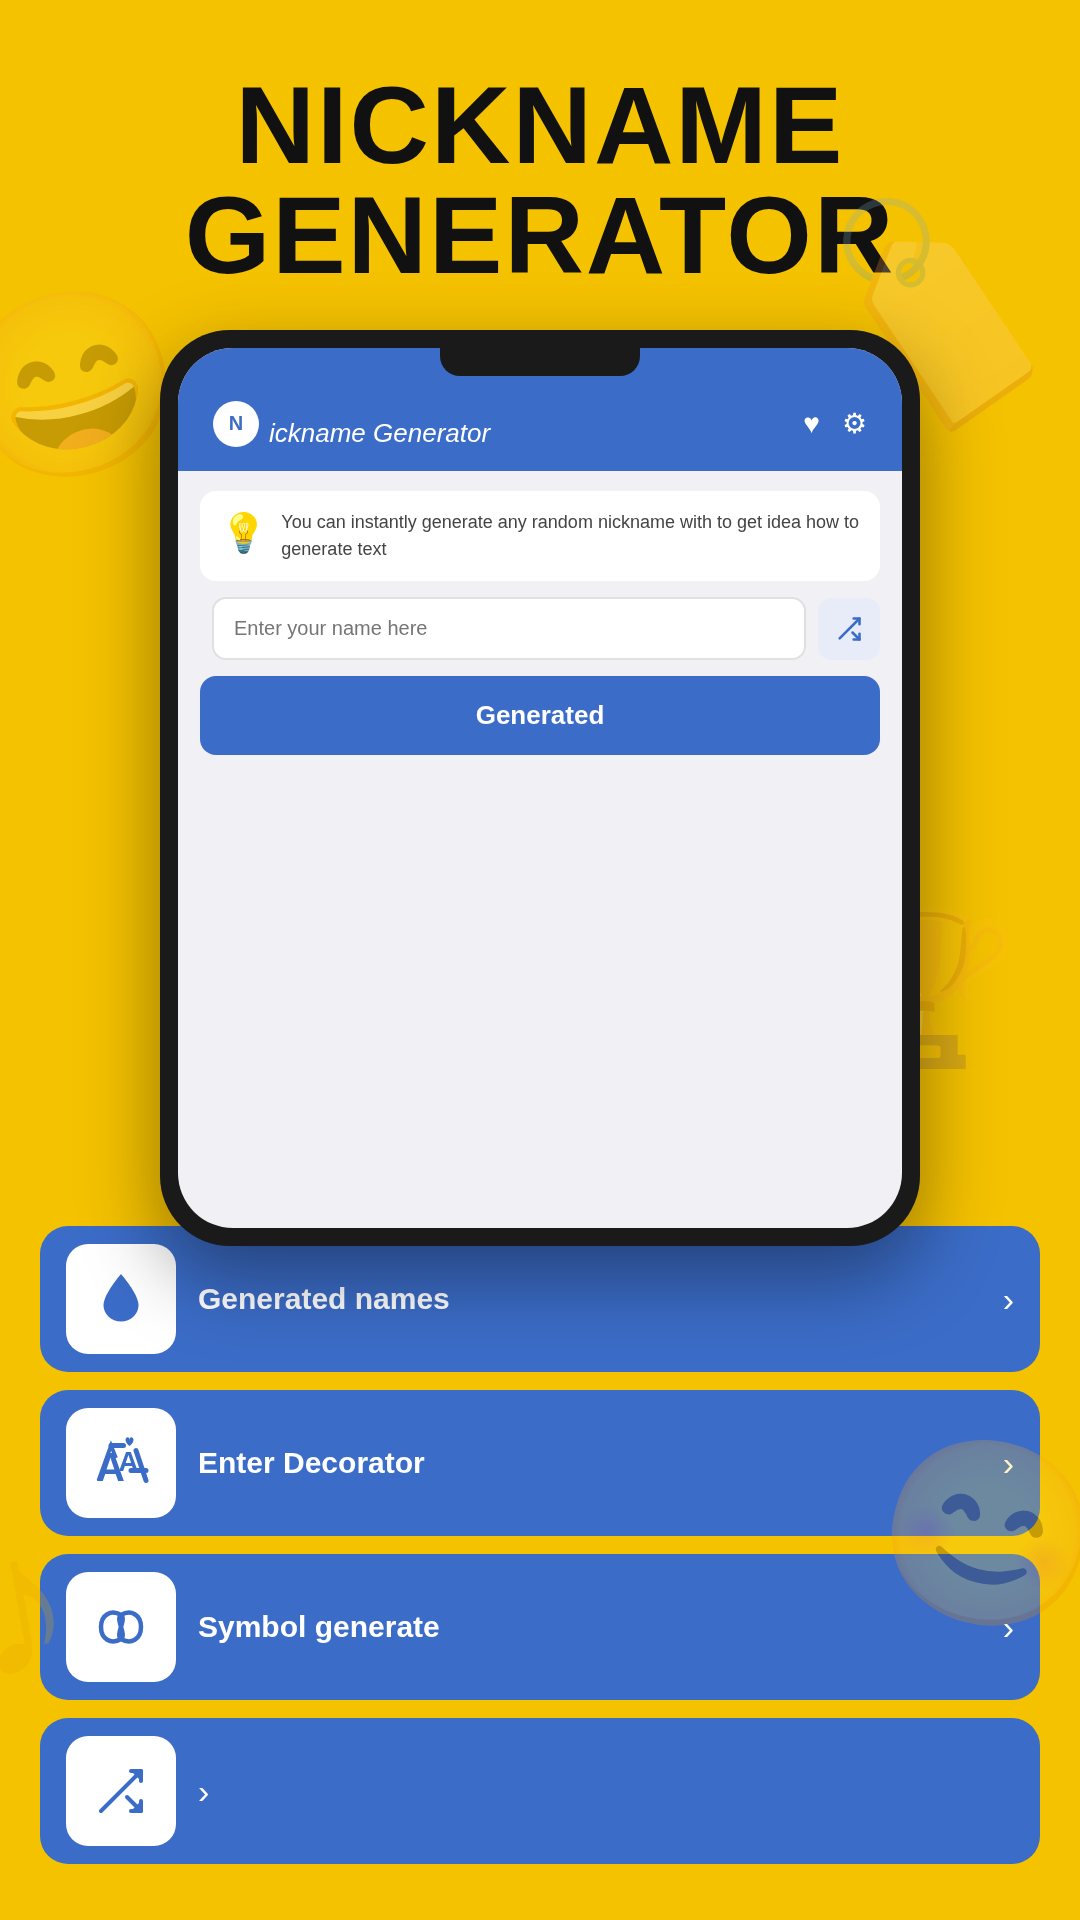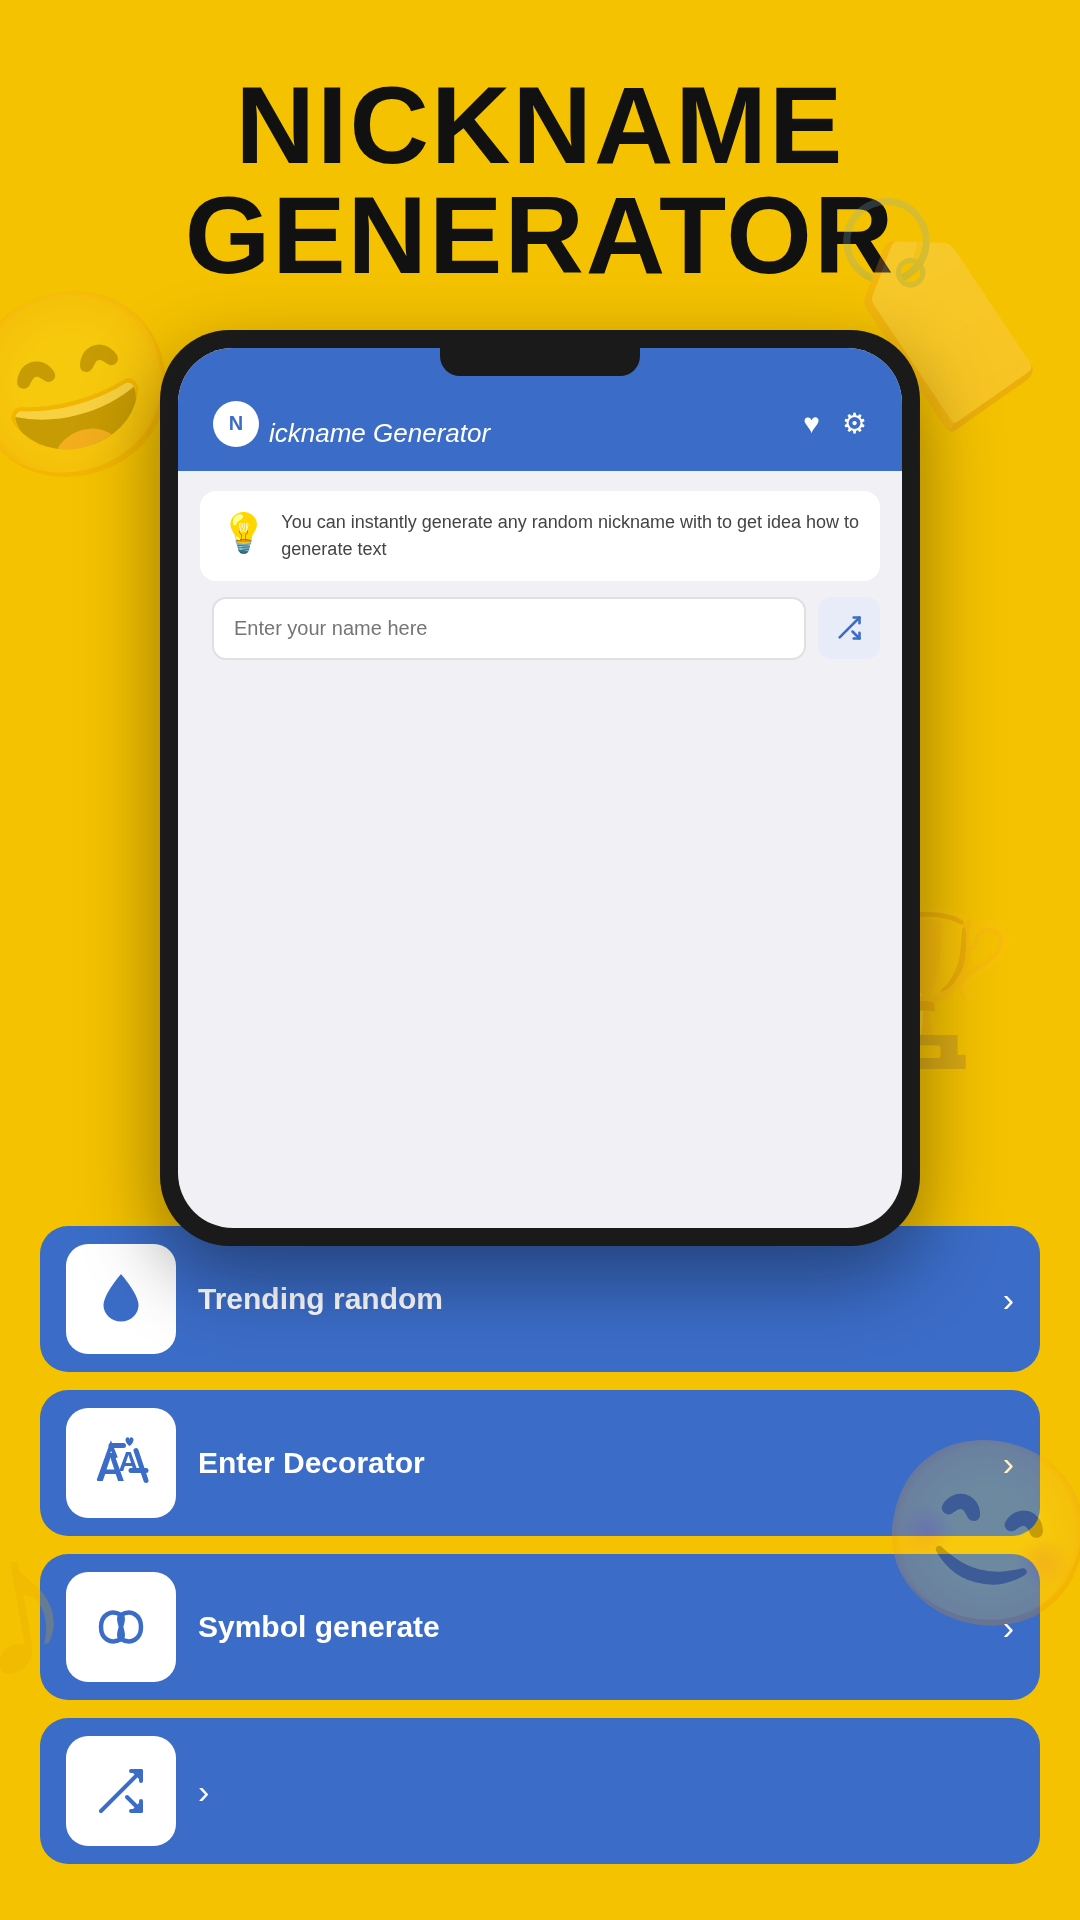--- a/index.html
+++ b/index.html
@@ -150,20 +150,21 @@
 
     .info-text {
       font-size: 18px;
       color: #444;
       line-height: 1.5;
     }
 
     
     .input-row {
       display: flex;
+      align-items: center;
       gap: 12px;
       margin-bottom: 16px;
       padding-left: 12px;
     }
 
     .name-input {
       flex: 1;
       background: white;
       border: 2px solid #e0e0e0;
       border-radius: 14px;
@@ -300,35 +301,36 @@
             <svg viewBox="0 0 24 24" width="28" height="28" fill="none" stroke="#3B6CC7" stroke-width="2.2" stroke-linecap="round" stroke-linejoin="round">
               <polyline points="16 3 21 3 21 8"></polyline>
               <line x1="4" y1="20" x2="21" y2="3"></line>
               <polyline points="21 16 21 21 16 21"></polyline>
               <line x1="15" y1="15" x2="21" y2="21"></line>
             </svg>
           </div>
         </div>
 
         
+        <button class="generate-btn">Generated</button>
 
       </div>
     </div>
   </div>
 </div>
 
 <div class="menu-items-area">
 
   <div class="menu-card">
     <div class="menu-icon-box">
       <svg viewBox="0 0 24 24">
         <path d="M12 2C12 2 5 10 5 14.5C5 18.09 8.13 21 12 21C15.87 21 19 18.09 19 14.5C19 10 12 2 12 2Z"></path>
       </svg>
     </div>
-    <span class="menu-label">Trending random</span>
+    <span class="menu-label">Generated names</span>
     <span class="menu-chevron">›</span>
   </div>
 
   <div class="menu-card">
     <div class="menu-icon-box">
       <svg viewBox="0 0 24 24">
         <text x="2" y="19" font-size="16" font-weight="bold" fill="#3B6CC7" font-family="Arial">A</text>
         <text x="11" y="15" font-size="11" font-weight="bold" fill="#3B6CC7" font-family="Arial">A</text>
         <path d="M3 19 L8 5 L10 10" stroke="#3B6CC7" stroke-width="1.5" fill="none"></path>
         <path d="M18 7 L22 19 M16 15 L22 15" stroke="#3B6CC7" stroke-width="2" fill="none" stroke-linecap="round"></path>

